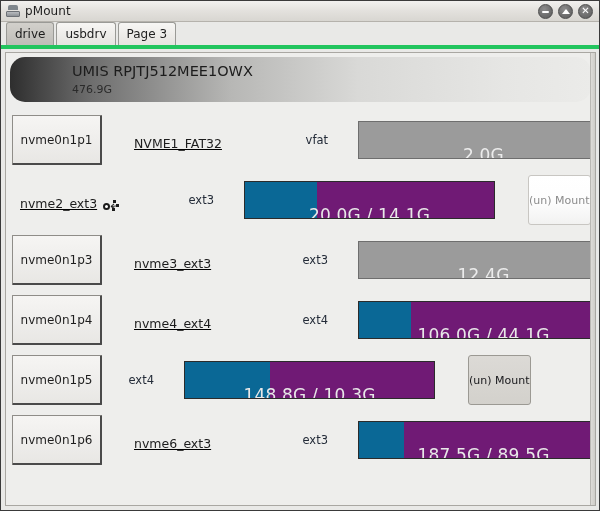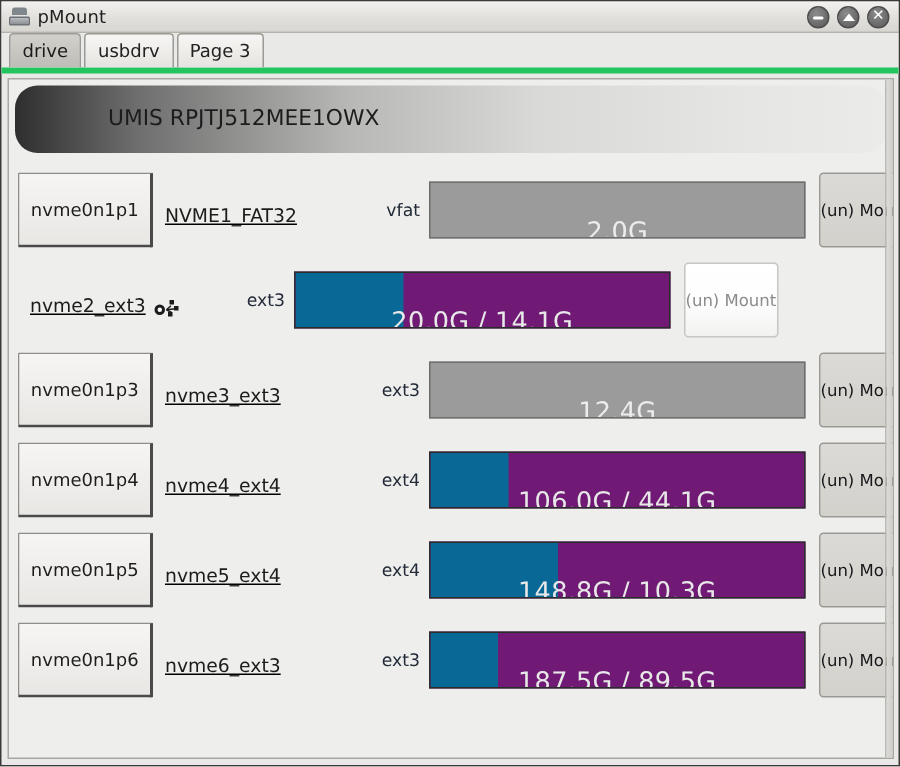--- a/index.html
+++ b/index.html
@@ -119,20 +119,21 @@
   }
   .device-name { font-size: 14.5px; color: #1c1c1c; line-height: 1.2; }
   .device-size { font-size: 11px; color: #2a2a2a; margin-top: 2px; }
 
   
   .rows { padding: 4px 0 0 0; }
   .row {
     height: 60px;
     display: flex; align-items: center;
     padding: 0 6px 0 6px;
+    gap: 24px;
   }
 
   .part-btn {
     width: 90px; height: 50px; flex: 0 0 90px;
     background: linear-gradient(to bottom, #f6f5f3 0%, #efeeec 50%, #e8e7e4 100%);
     border: 1px solid #8f8d88;
     border-right: 2px solid #4a4a4a;
     border-bottom: 2px solid #4a4a4a;
     border-radius: 1px;
     font-size: 12px; color: #1d1d1d;
@@ -265,20 +266,21 @@
     <div class="tab">
         <span>Page 3</span>
       </div>
   </div>
 
   <div class="content">
     <div class="scroll-area">
 
       <div class="device-header">
         <div class="device-name">UMIS RPJTJ512MEE1OWX</div>
+        <div class="device-size">476.9G</div>
       </div>
 
       <div class="rows">
 
         <div class="row">
           <div class="part-btn">nvme0n1p1</div>
           <div class="part-label-wrap">
             <span class="part-label">NVME1_FAT32</span>
           </div>
           <div class="fstype">vfat</div>
@@ -331,23 +333,20 @@
           <div class="fstype">ext4</div>
           <div class="bar">
             <div class="fill" style="width:21%"></div>
             <div class="bar-text">106.0G / 44.1G</div>
           </div>
           <div class="mount-btn">(un) Mount</div>
         </div>
 
         <div class="row">
           <div class="part-btn">nvme0n1p5</div>
-          <div class="part-label-wrap">
-            <span class="part-label">nvme5_ext4</span>
-          </div>
           <div class="fstype">ext4</div>
           <div class="bar">
             <div class="fill" style="width:34%"></div>
             <div class="bar-text">148.8G / 10.3G</div>
           </div>
           <div class="mount-btn">(un) Mount</div>
         </div>
 
         <div class="row">
           <div class="part-btn">nvme0n1p6</div>

